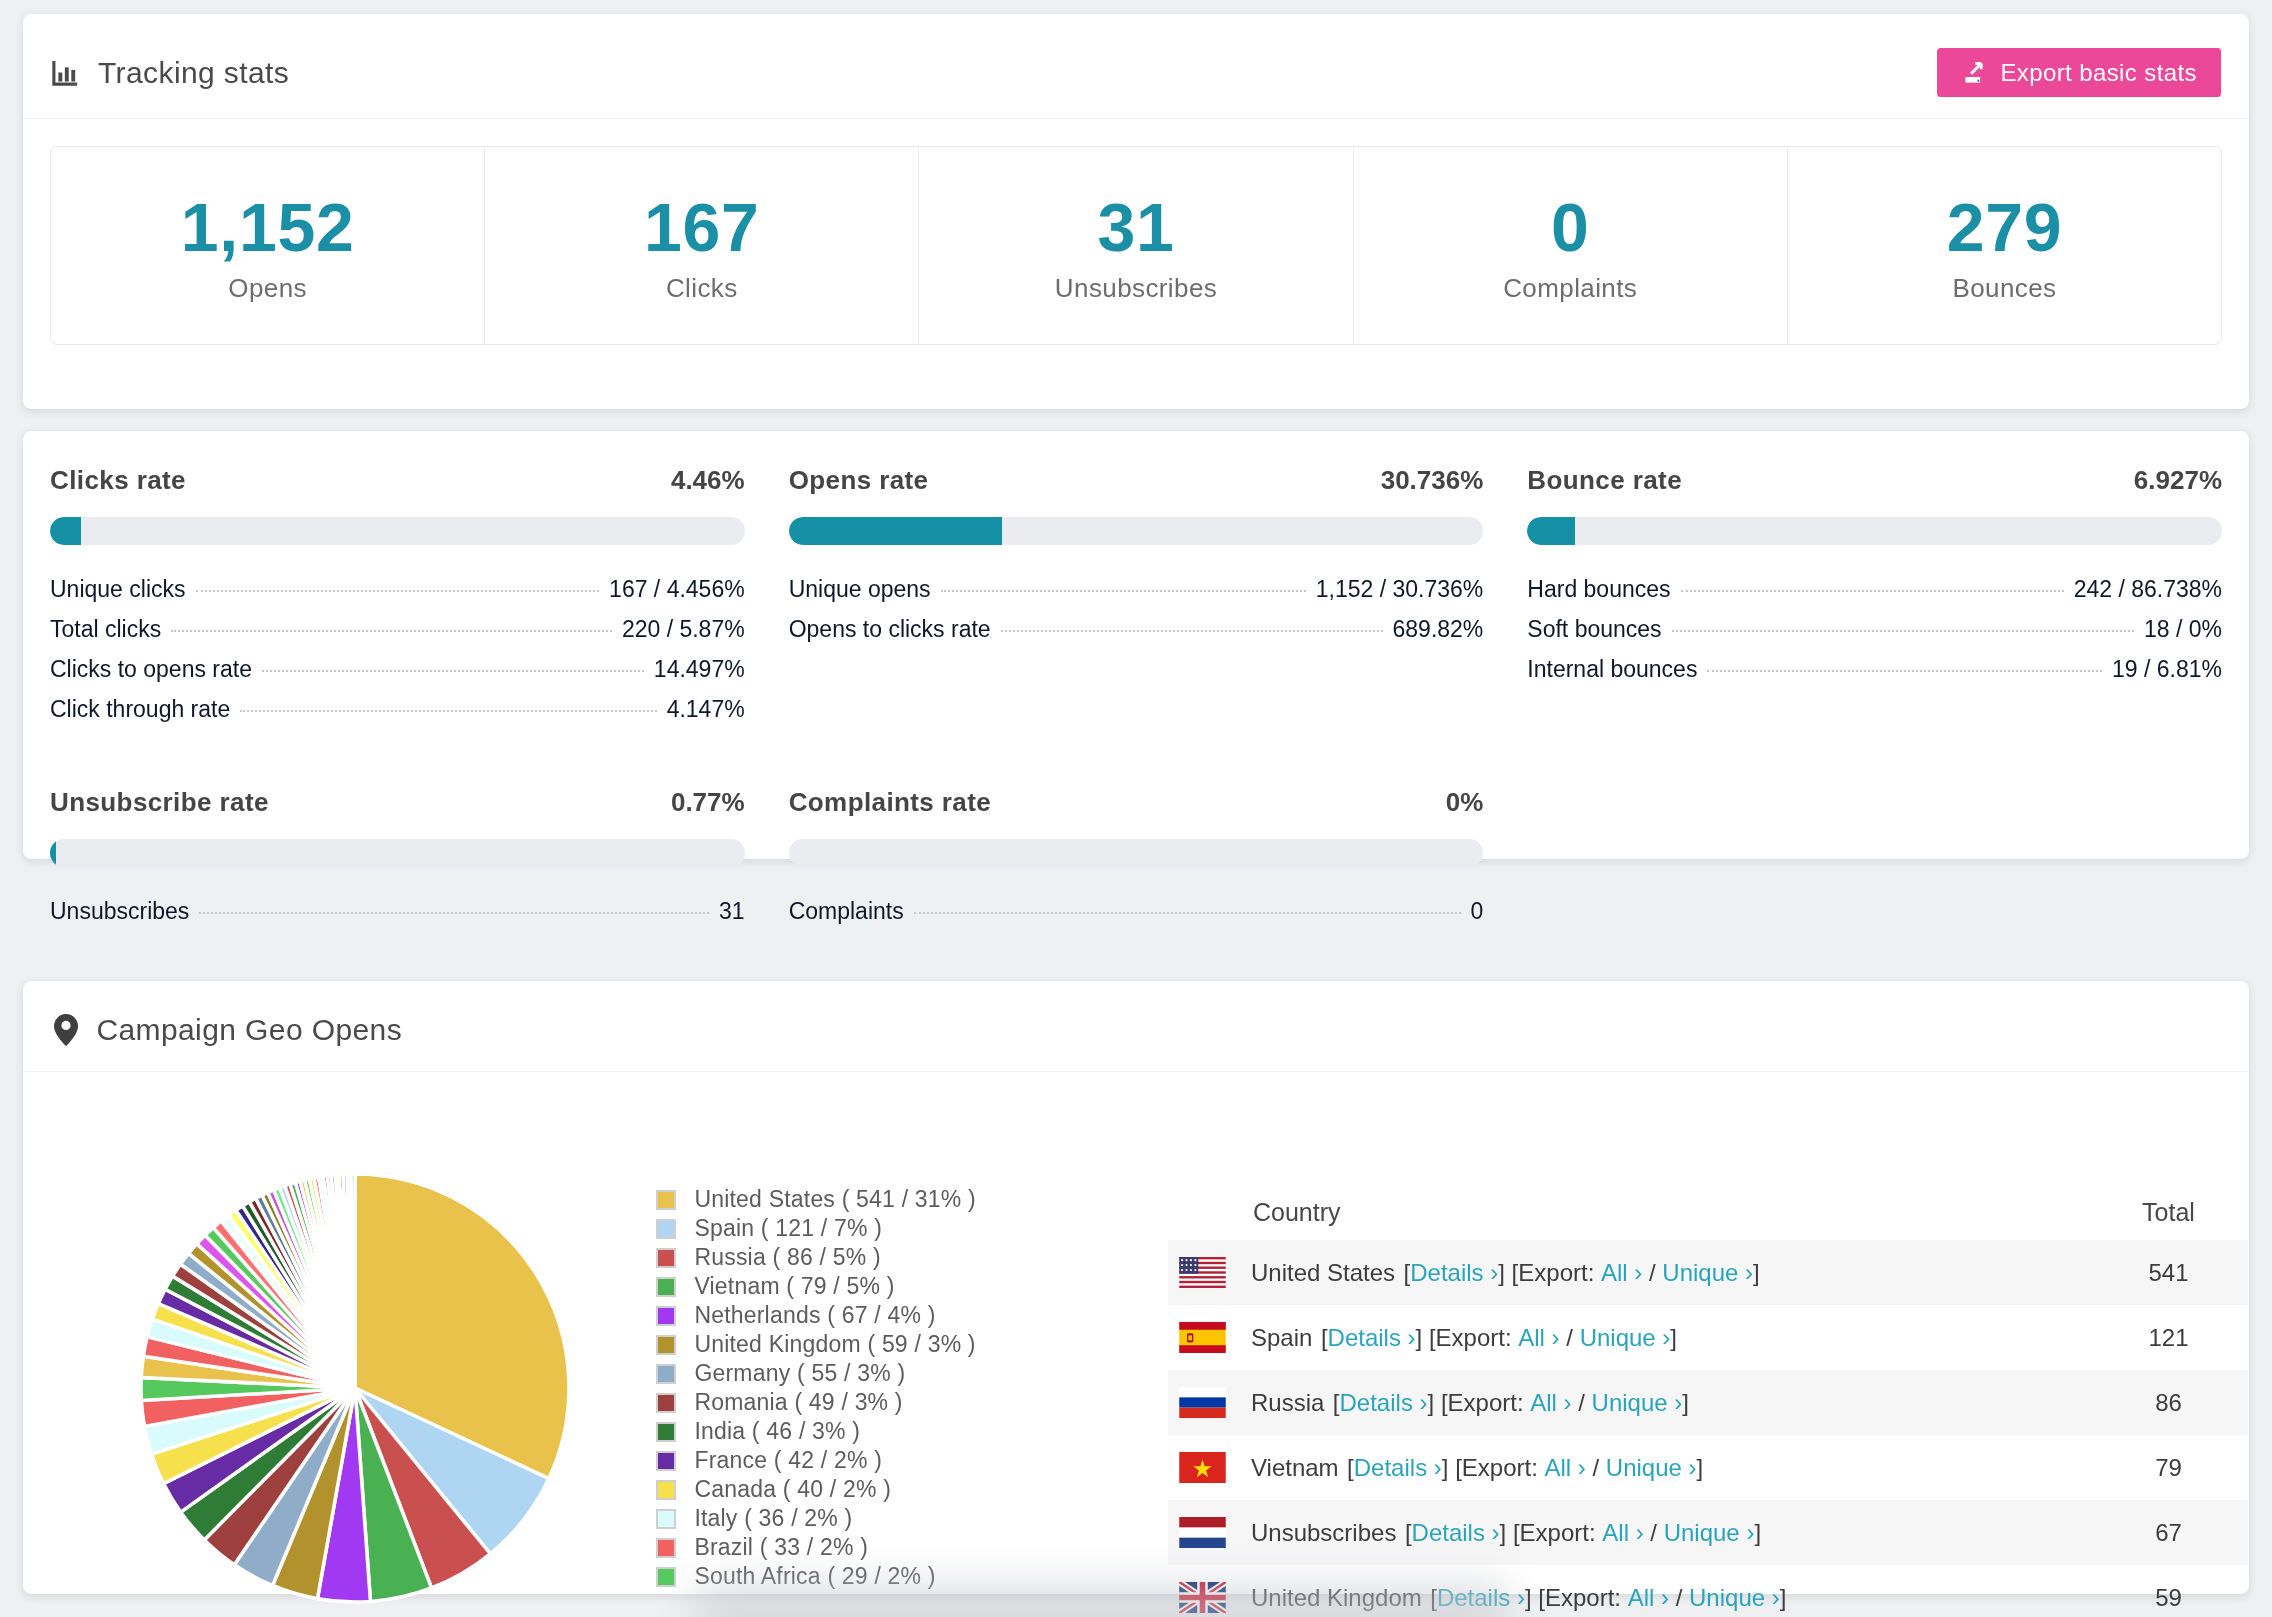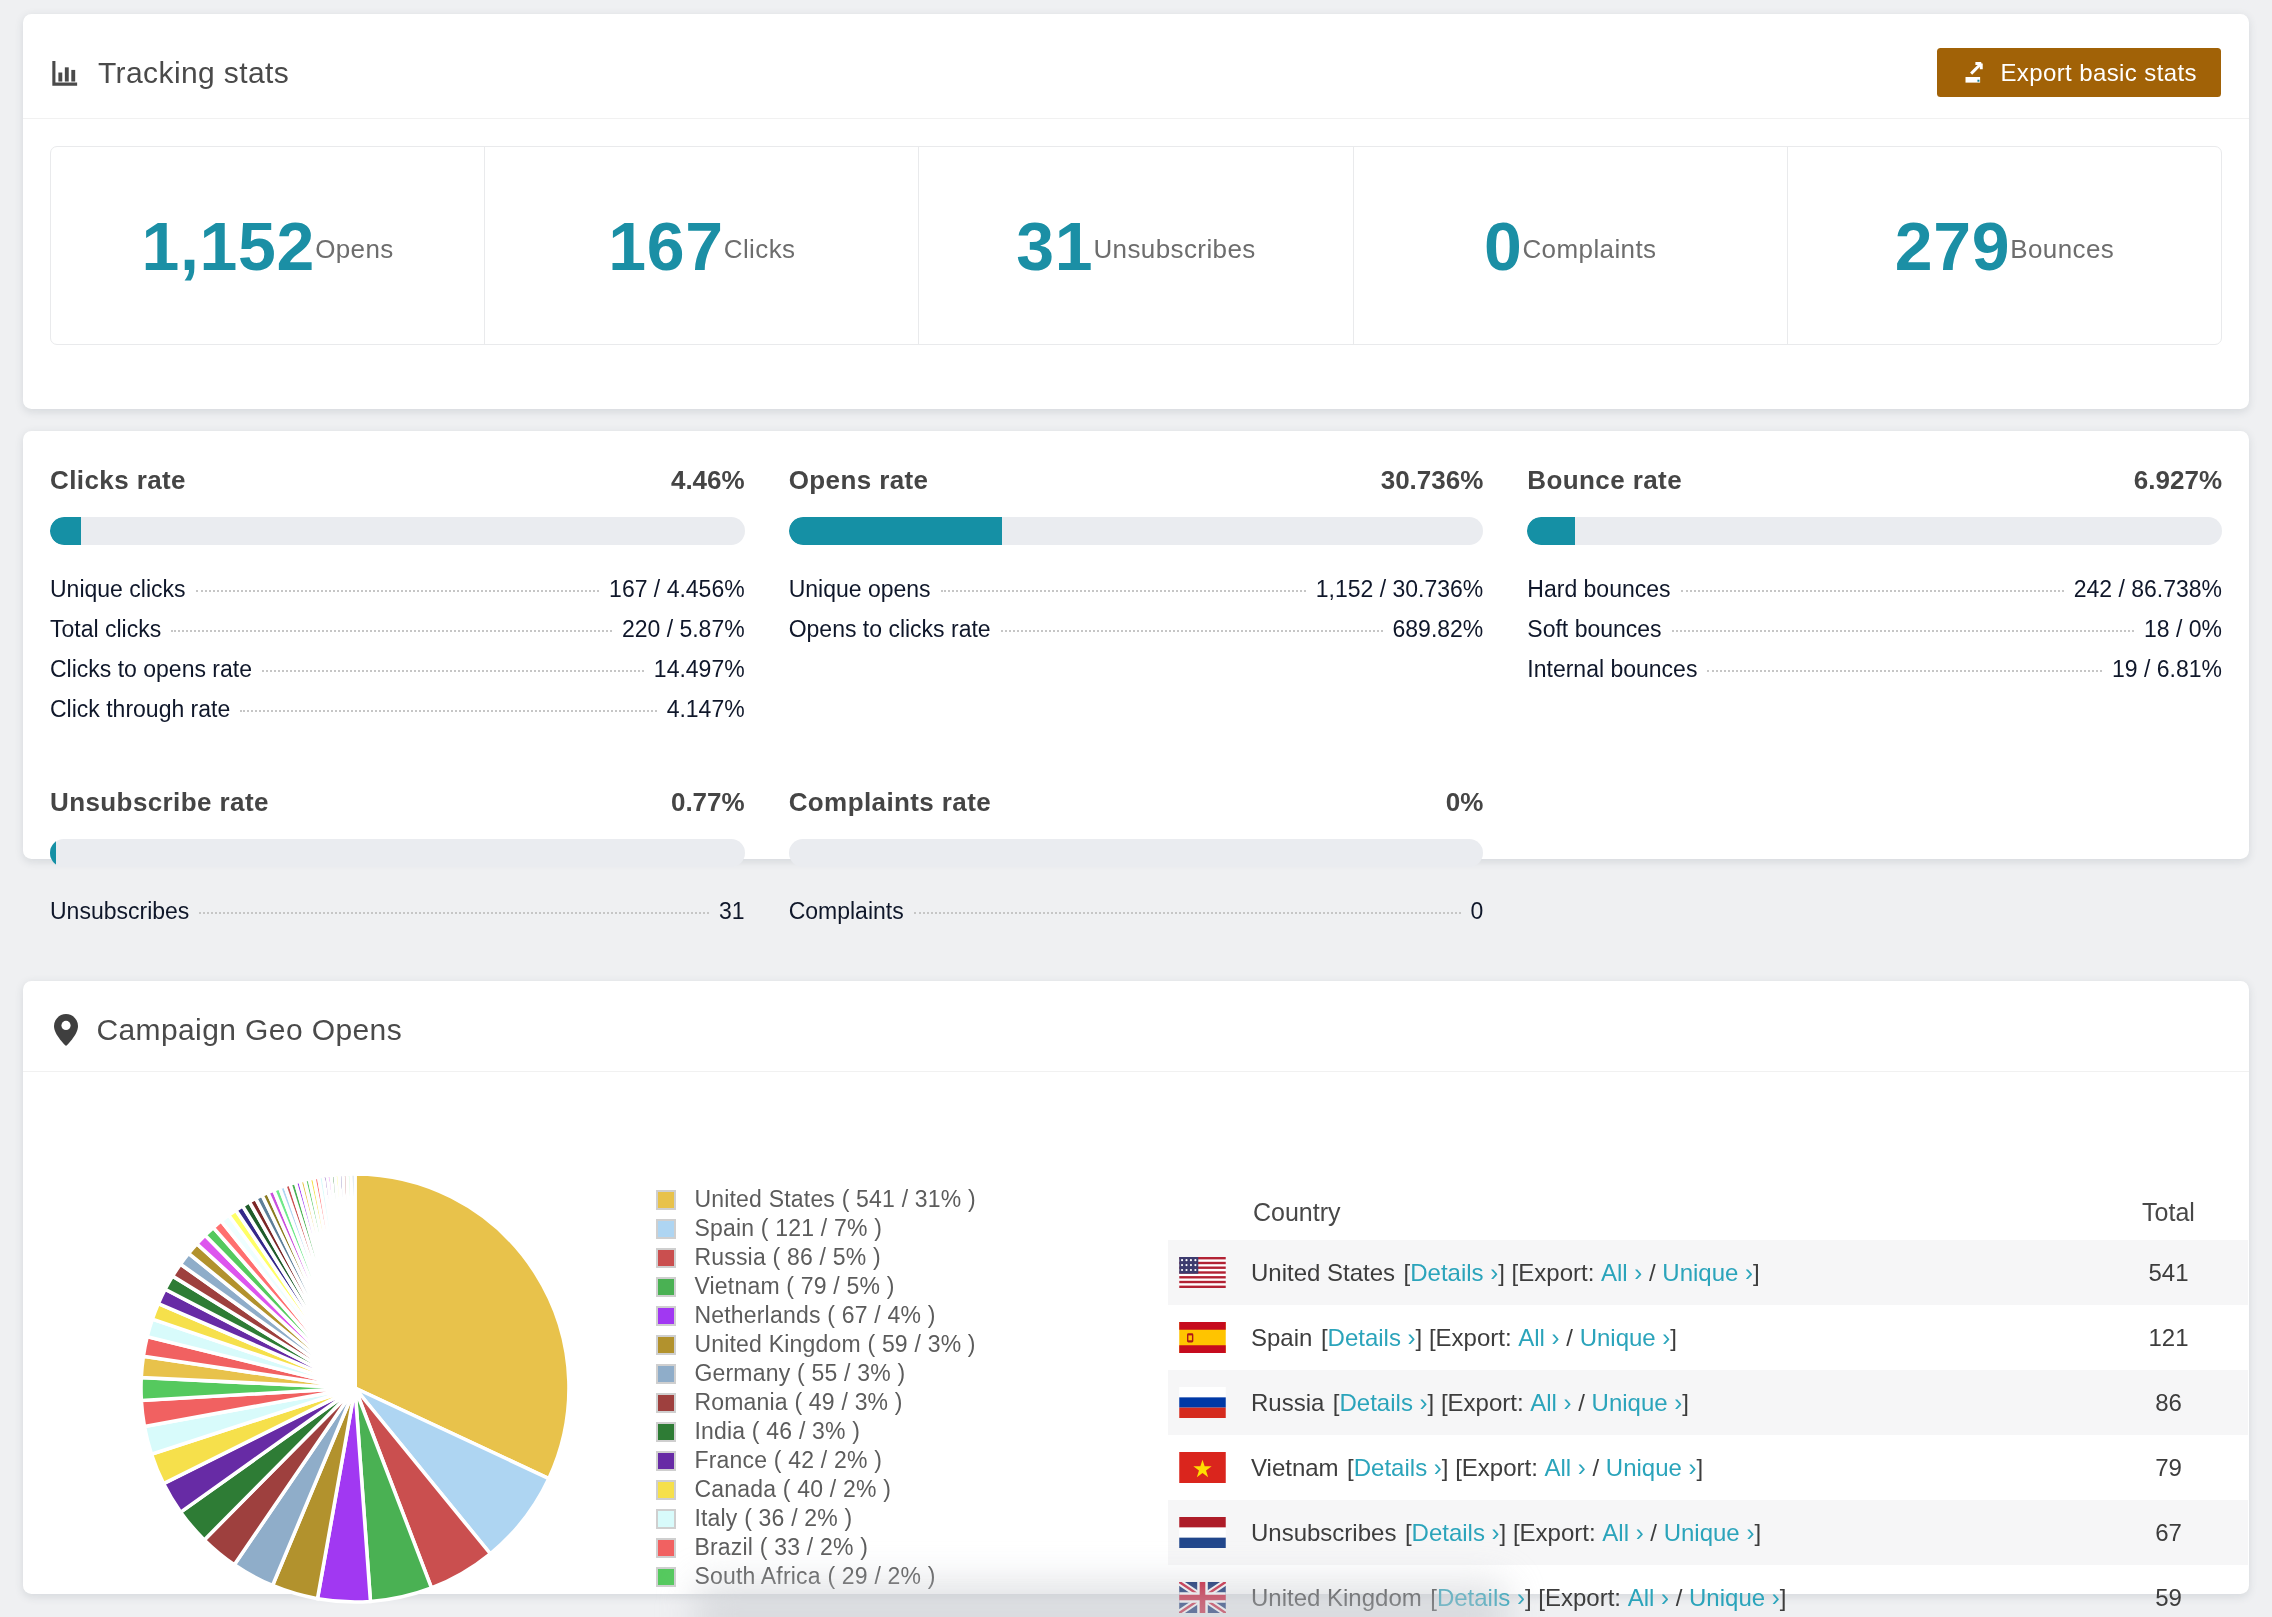--- a/index.html
+++ b/index.html
@@ -20,30 +20,30 @@
   .card-tracking { top:14px; height:395px; }
   .tracking-header {
     display:flex; align-items:center; justify-content:space-between;
     padding:34px 28px 21px 27px;
     border-bottom:1.4px solid #f1f1f1;
   }
   .header-left { display:flex; align-items:center; gap:17px; }
   .header-title { font-size:30px; font-weight:500; color:#4a4a4a; letter-spacing:0.4px; }
   .btn-export {
     display:flex; align-items:center; gap:12.7px;
-    background:#a16207; color:#fff; border:none; cursor:pointer;
+    background:#ec4899; color:#fff; border:none; cursor:pointer;
     font-family:inherit; font-size:24px; letter-spacing:0.4px;
     padding:0 24px; height:49px; border-radius:3.5px;
   }
   .stats-box {
     display:flex; margin:27px 27px 0 27px; height:199px;
     border:1.4px solid #e9eaec; border-radius:7px; background:#fff;
   }
   .stat-col {
-    flex:1; display:flex; flex-direction:row; align-items:center; justify-content:center;
+    flex:1; display:flex; flex-direction:column; align-items:center; justify-content:center;
     border-right:1.4px solid #e9eaec;
   }
   .stat-col:last-child { border-right:none; }
   .stat-value { font-size:68px; font-weight:700; color:#1b8fa5; letter-spacing:0.7px; }
   .stat-label { font-size:26px; color:#6d6d6d; margin-top:7px; letter-spacing:0.4px; }
 
   
   .card-rates { top:431px; height:428px; }
   .rates-grid {
     display:grid; grid-template-columns:repeat(3,1fr);

